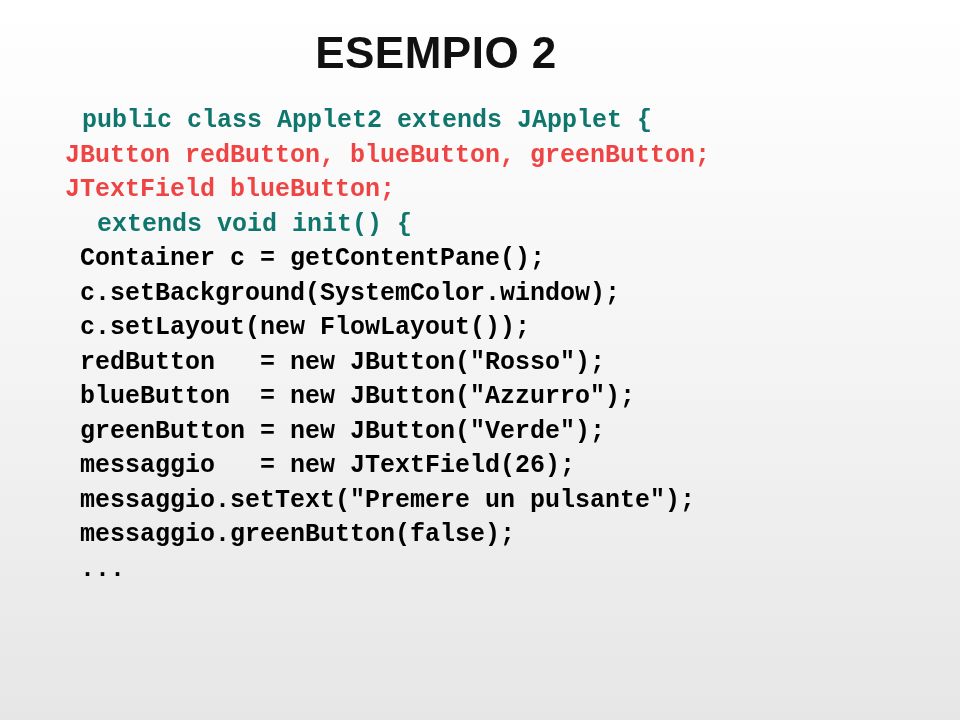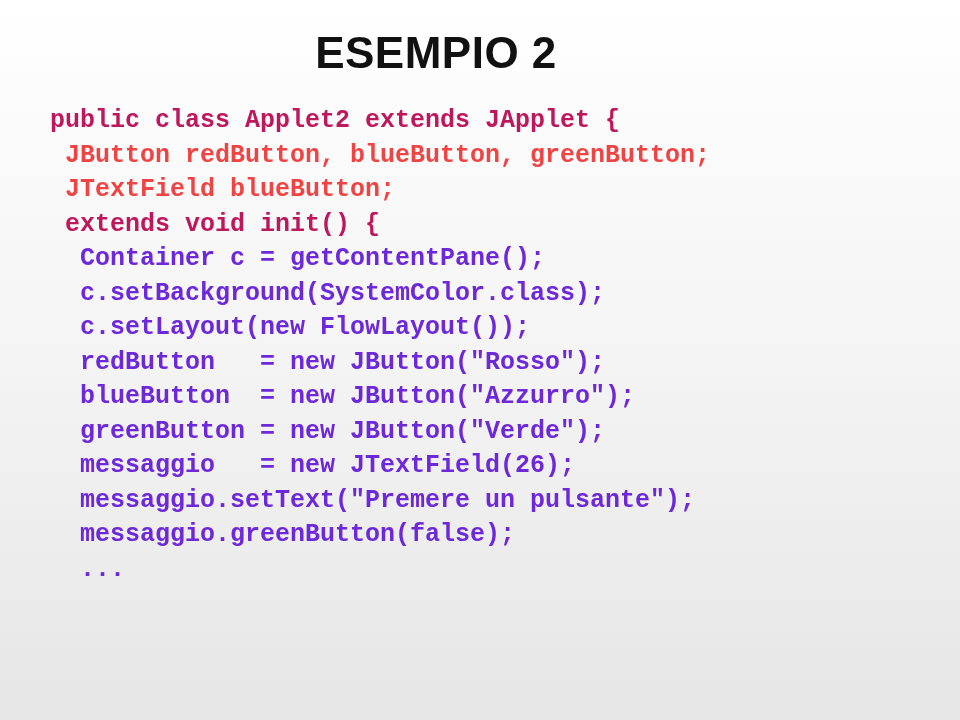--- a/index.html
+++ b/index.html
@@ -29,36 +29,36 @@
     letter-spacing: 0.5px;
   }
   .code {
     font-family: "Courier New", Courier, monospace;
     font-size: 25px;
     line-height: 1.38;
     font-weight: 700;
     white-space: pre;
     color: #333;
   }
-  .kw   { color: #be185d; }
+  .kw   { color: #0f766e; margin-left: 32px; }
   .def  { color: #ef4444; }
-  .stmt { color: #6d28d9; font-family: Liberation Mono, monospace; }
+  .stmt { color: #000000; font-family: Liberation Mono, monospace; }
 </style>
 </head>
 <body>
 
 <div class="slide">
   <h1 class="title">ESEMPIO 2</h1>
 
   <div class="code"><span class="kw">public class Applet2 extends JApplet {</span>
 <span class="def"> JButton redButton, blueButton, greenButton;</span>
 <span class="def"> JTextField blueButton;</span>
 <span class="kw"> extends void init() {</span>
 <span class="stmt">  Container c = getContentPane();</span>
-<span class="stmt">  c.setBackground(SystemColor.class);</span>
+<span class="stmt">  c.setBackground(SystemColor.window);</span>
 <span class="stmt">  c.setLayout(new FlowLayout());</span>
 <span class="stmt">  redButton   = new JButton("Rosso");</span>
 <span class="stmt">  blueButton  = new JButton("Azzurro");</span>
 <span class="stmt">  greenButton = new JButton("Verde");</span>
 <span class="stmt">  messaggio   = new JTextField(26);</span>
 <span class="stmt">  messaggio.setText("Premere un pulsante");</span>
 <span class="stmt">  messaggio.greenButton(false);</span>
 <span class="stmt">  ...</span></div>
 </div>
 

